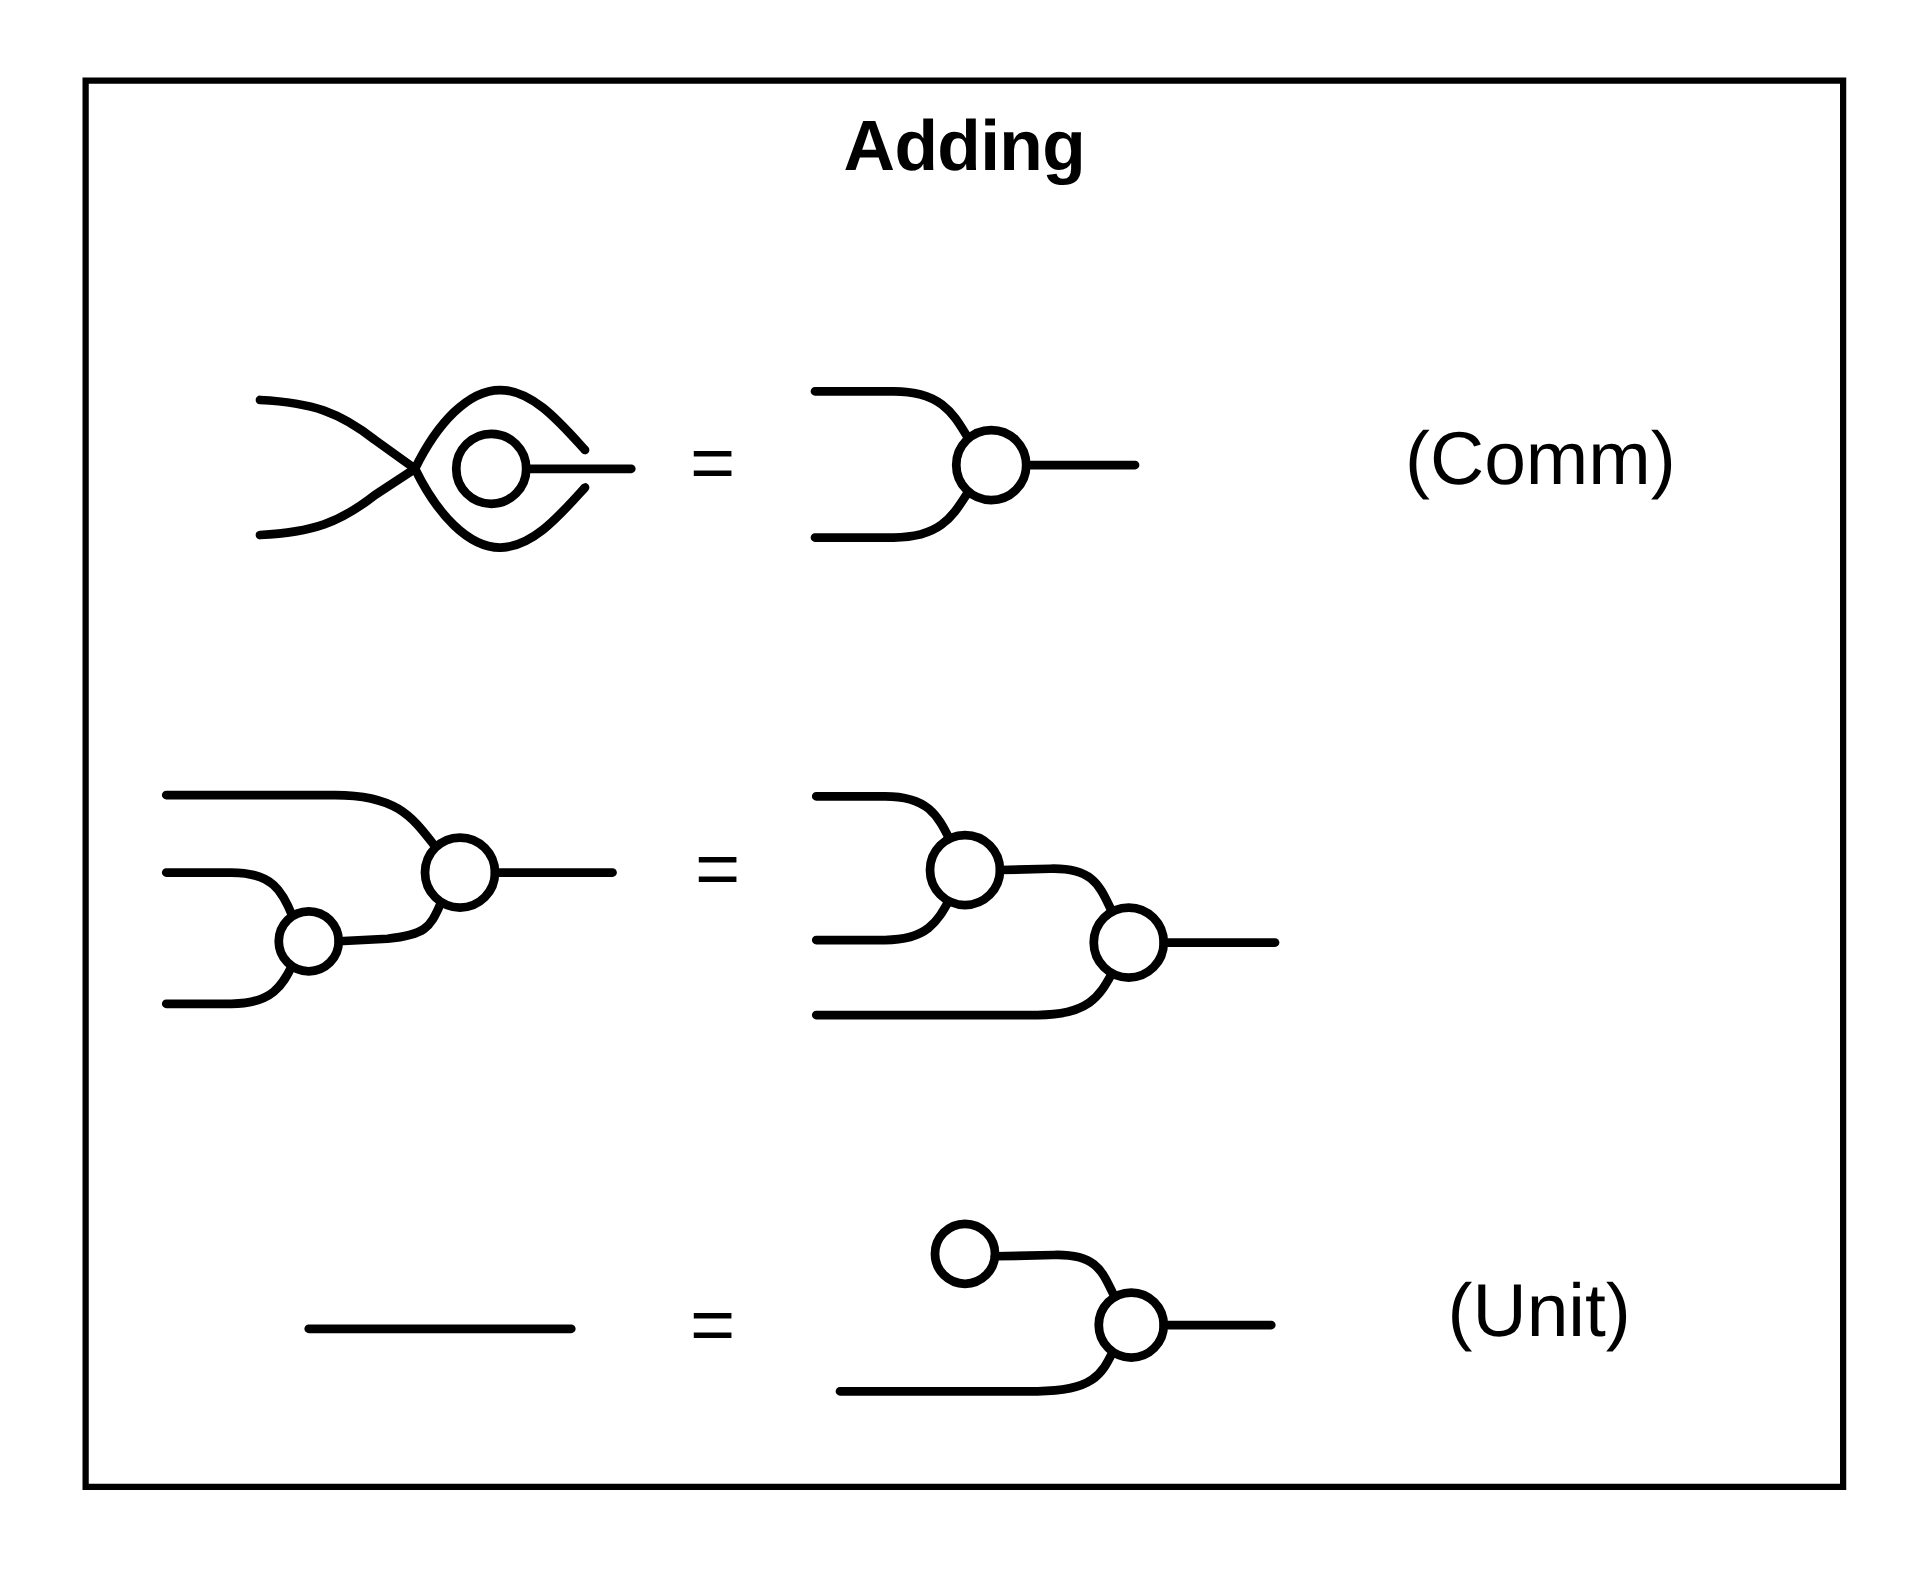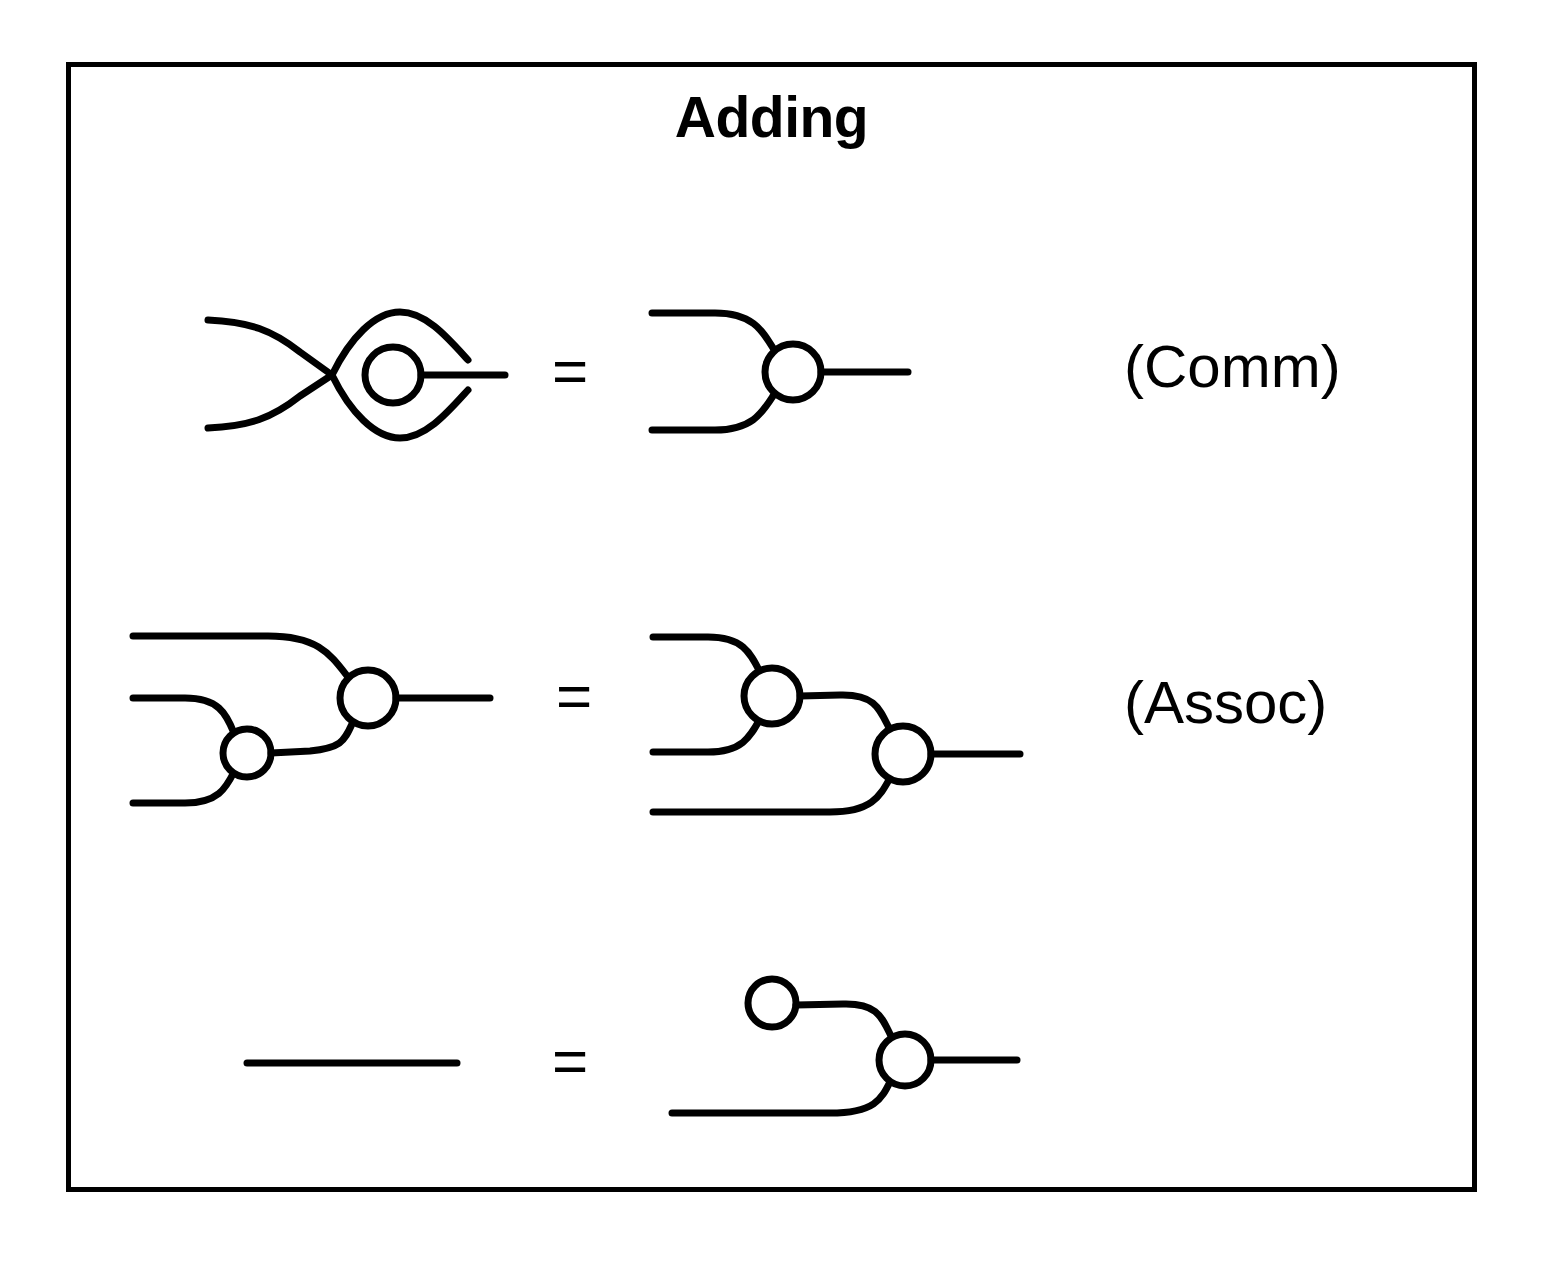--- a/index.html
+++ b/index.html
@@ -169,15 +169,15 @@
       <path class="wire" d="M 931 1060 L 1017 1060"></path>
     </g>
 
   </svg>
 
   <div class="eqsign" style="left:552px; top:340px;">=</div>
   <div class="eqsign" style="left:556px; top:665px;">=</div>
   <div class="eqsign" style="left:552px; top:1030px;">=</div>
 
   <div class="law-label" style="left:1124px; top:337px;">(Comm)</div>
-  <div class="law-label" style="left:1124px; top:673px;">(Assoc)</div>
+  <div class="law-label" style="left:1158px; top:1019px;">(Unit)</div>
 
 </div>
 
 </body></html>

